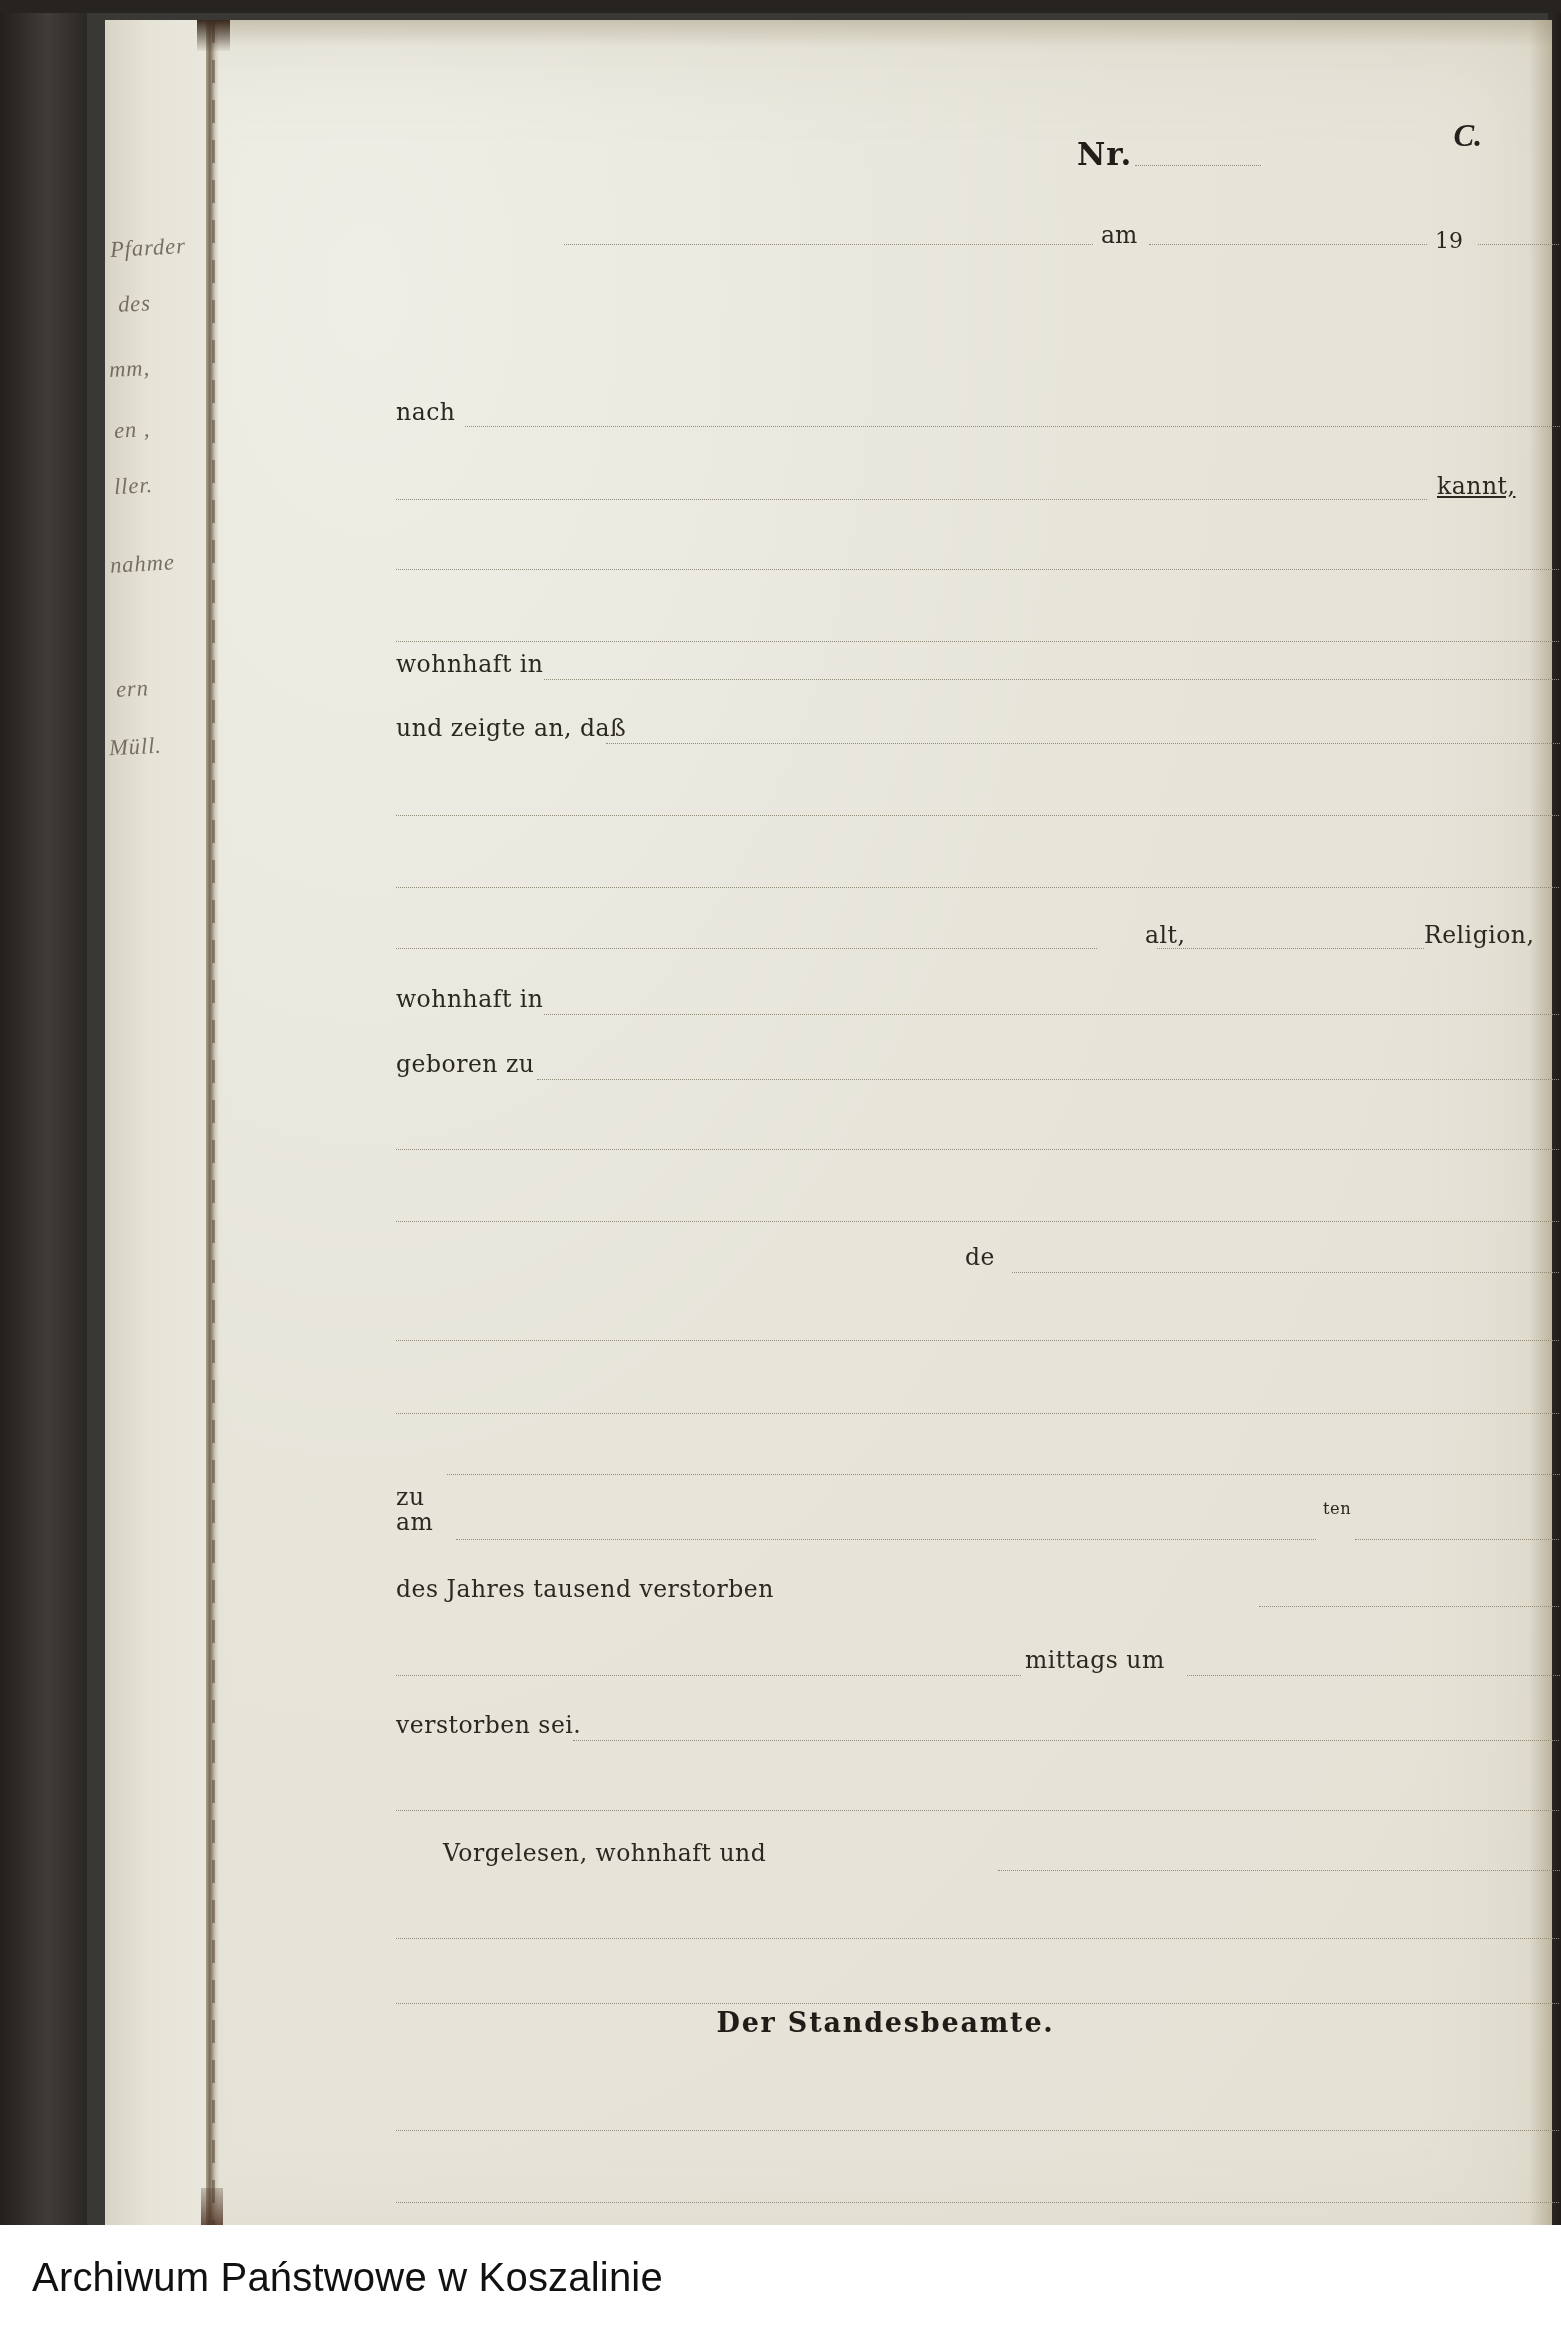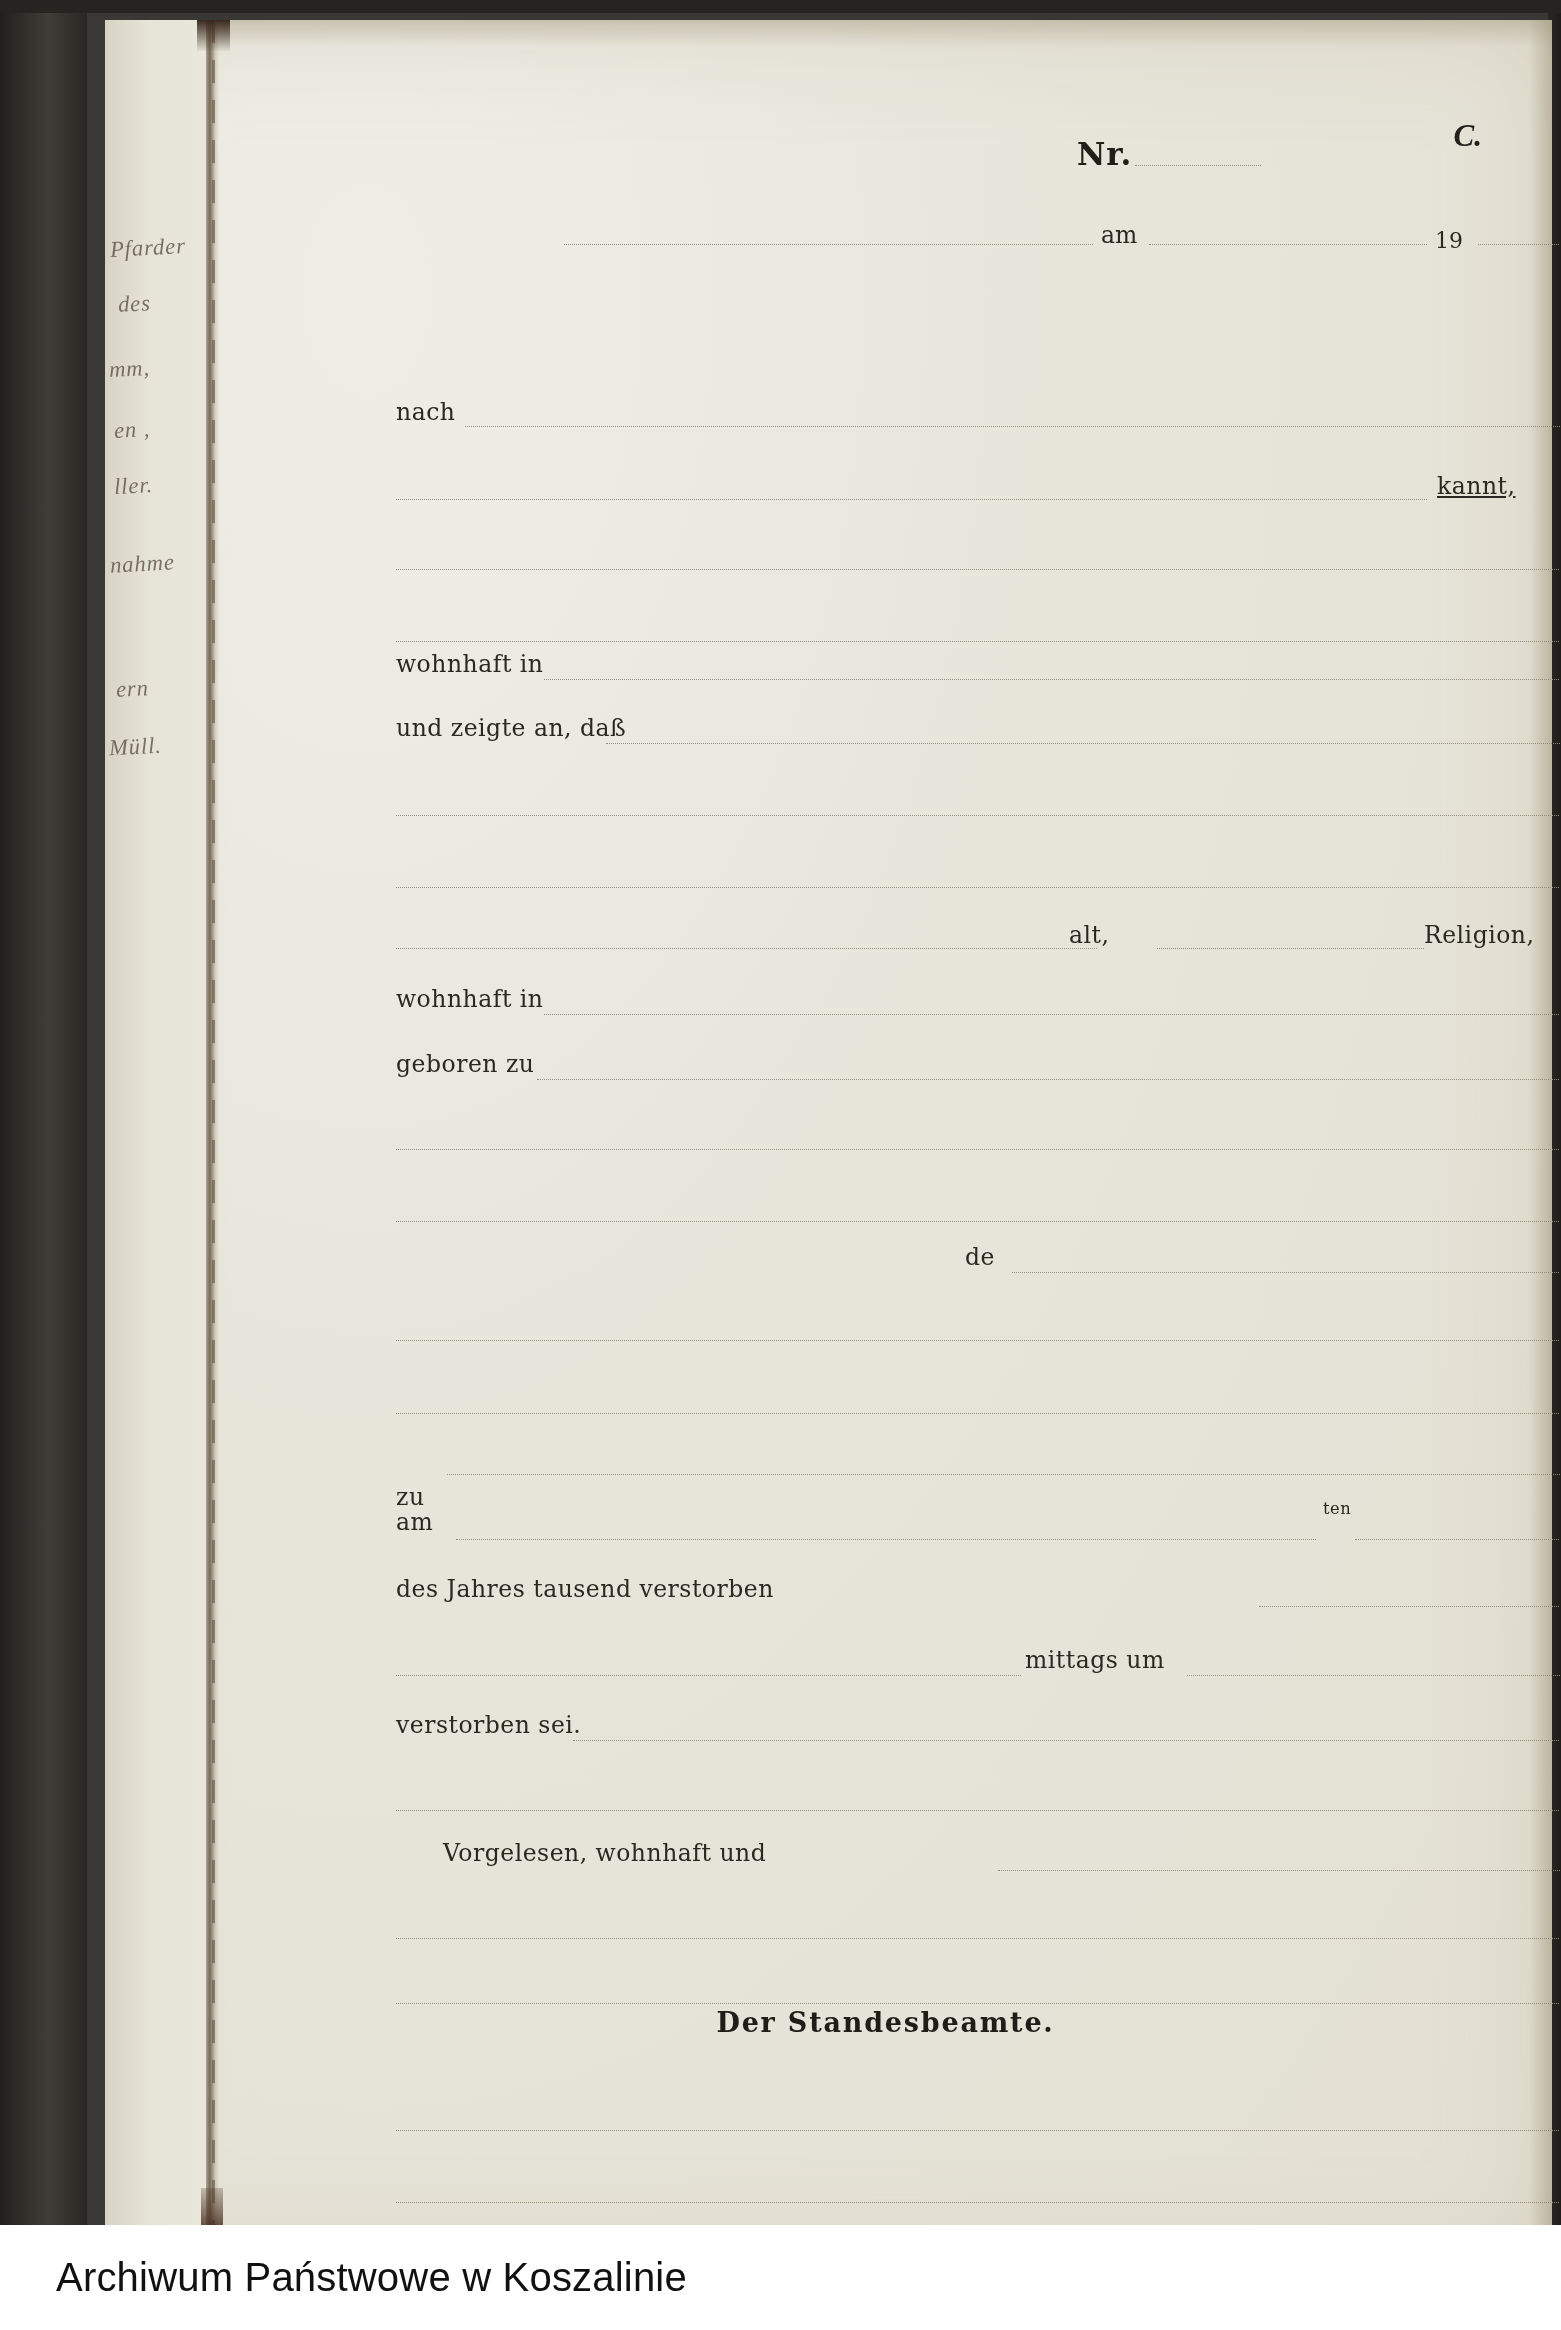--- a/index.html
+++ b/index.html
@@ -196,21 +196,21 @@
     left: 0;
     bottom: 0;
     width: 1562px;
     height: 105px;
     background: #ffffff;
     color: #111111;
     font-family: "Liberation Sans", sans-serif;
     font-size: 40px;
     display: flex;
     align-items: center;
-    padding-left: 56px;
+    padding-left: 32px;
     box-sizing: border-box;
     letter-spacing: 0.2px;
   }
 </style>
 </head>
 <body>
 
 <div id="scan">
   <div class="dark-left"></div>
   <div class="dark-right"></div>
@@ -260,21 +260,21 @@
 
       <div class="lbl fraktur" style="left:177px; top:630px;">wohnhaft in</div>
       <div class="rule" style="left:325px; top:659px; width:1015px;"></div>
 
       <div class="lbl fraktur" style="left:177px; top:694px;">und zeigte an, daß</div>
       <div class="rule" style="left:387px; top:723px; width:954px;"></div>
       <div class="rule" style="left:177px; top:795px; width:1163px;"></div>
       <div class="rule" style="left:177px; top:867px; width:1163px;"></div>
 
       <div class="rule" style="left:177px; top:928px; width:701px;"></div>
-      <div class="lbl fraktur" style="left:850px; top:901px;text-align:right;">alt,</div>
+      <div class="lbl fraktur" style="left:926px; top:901px;text-align:right;">alt,</div>
       <div class="rule" style="left:938px; top:928px; width:267px;"></div>
       <div class="lbl fraktur" style="left:1205px; top:901px;">Religion,</div>
 
       <div class="lbl fraktur" style="left:177px; top:965px;">wohnhaft in</div>
       <div class="rule" style="left:325px; top:994px; width:1015px;"></div>
 
       <div class="lbl fraktur" style="left:177px; top:1030px;">geboren zu</div>
       <div class="rule" style="left:318px; top:1059px; width:1022px;"></div>
       <div class="rule" style="left:177px; top:1129px; width:1163px;"></div>
       <div class="rule" style="left:177px; top:1201px; width:1163px;"></div>

